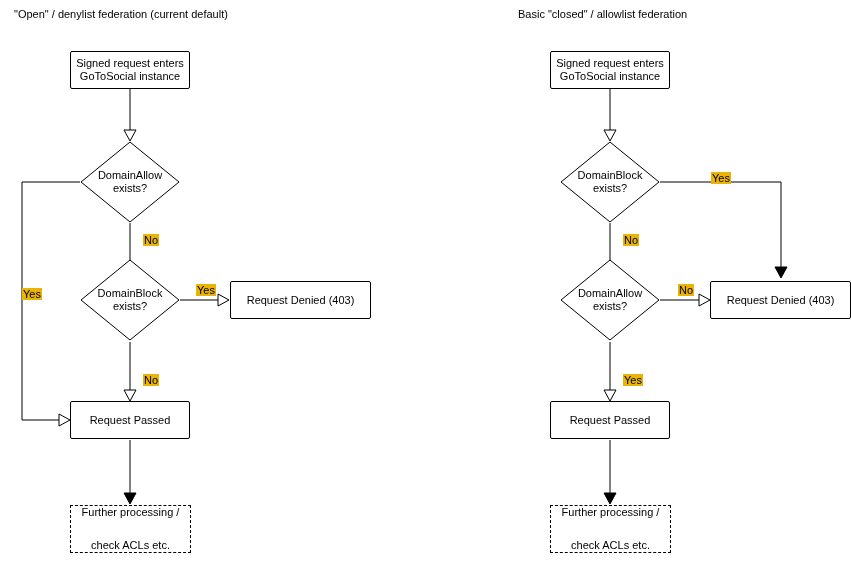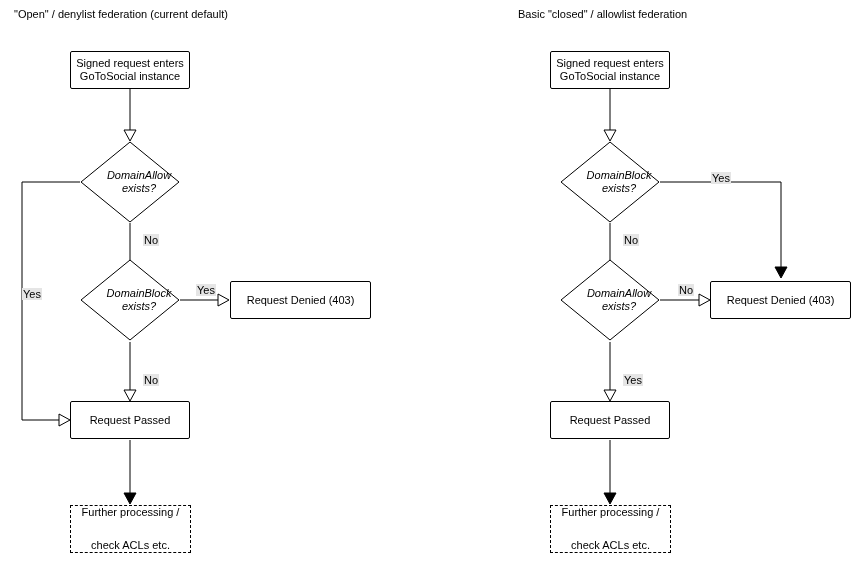--- a/index.html
+++ b/index.html
@@ -60,37 +60,36 @@
     position: absolute;
   }
   .diamond-shape {
     position: absolute;
     left: 0; top: 0;
     width: 100%;
     height: 100%;
   }
   .diamond-label {
     position: absolute;
-    left: 9px; top: 0;
+    left: 0; top: 0;
     width: 100%;
     height: 100%;
     display: flex;
     align-items: center;
     justify-content: center;
     text-align: center;
     font-size: 11px;
     line-height: 13px;
     color: #000;
-    font-style: italic;
   }
   .edge-label {
     position: absolute;
     font-size: 11px;
     line-height: 12px;
-    background: #e5e5e5;
+    background: #eab308;
     padding: 0 1px;
     white-space: nowrap;
     color: #000;
   }
 </style>
 </head>
 <body>
 
 <div class="canvas">
 

